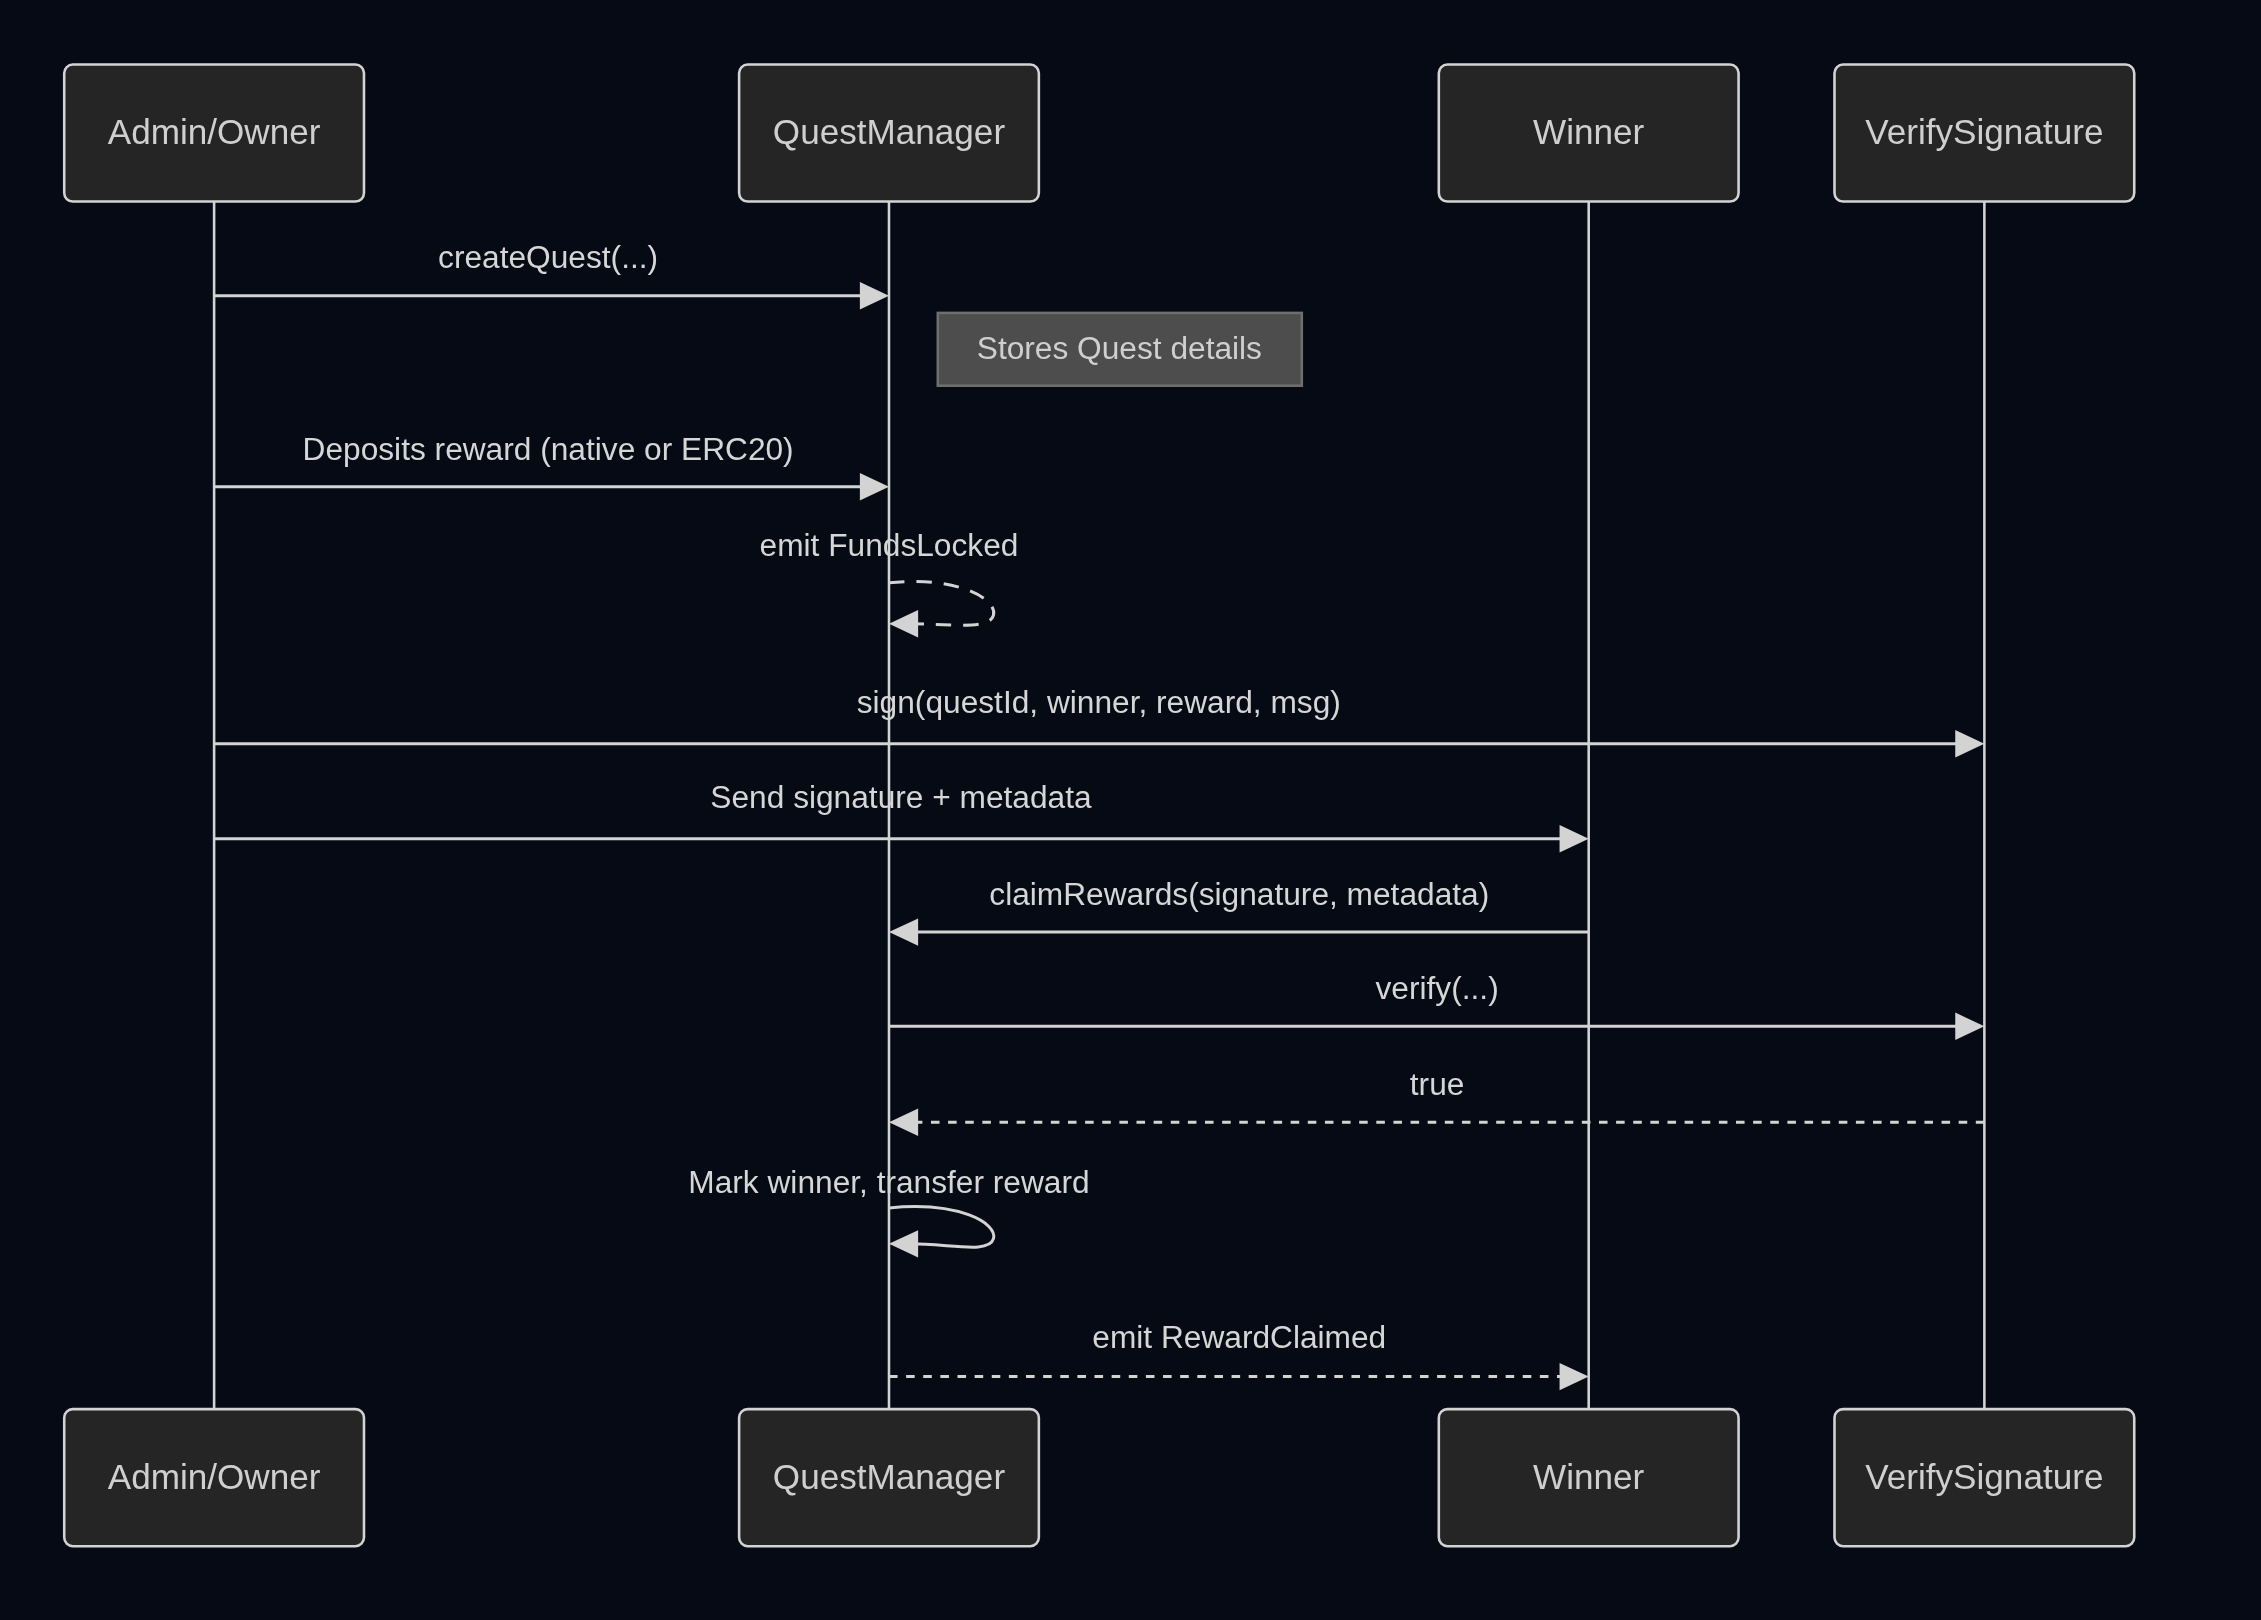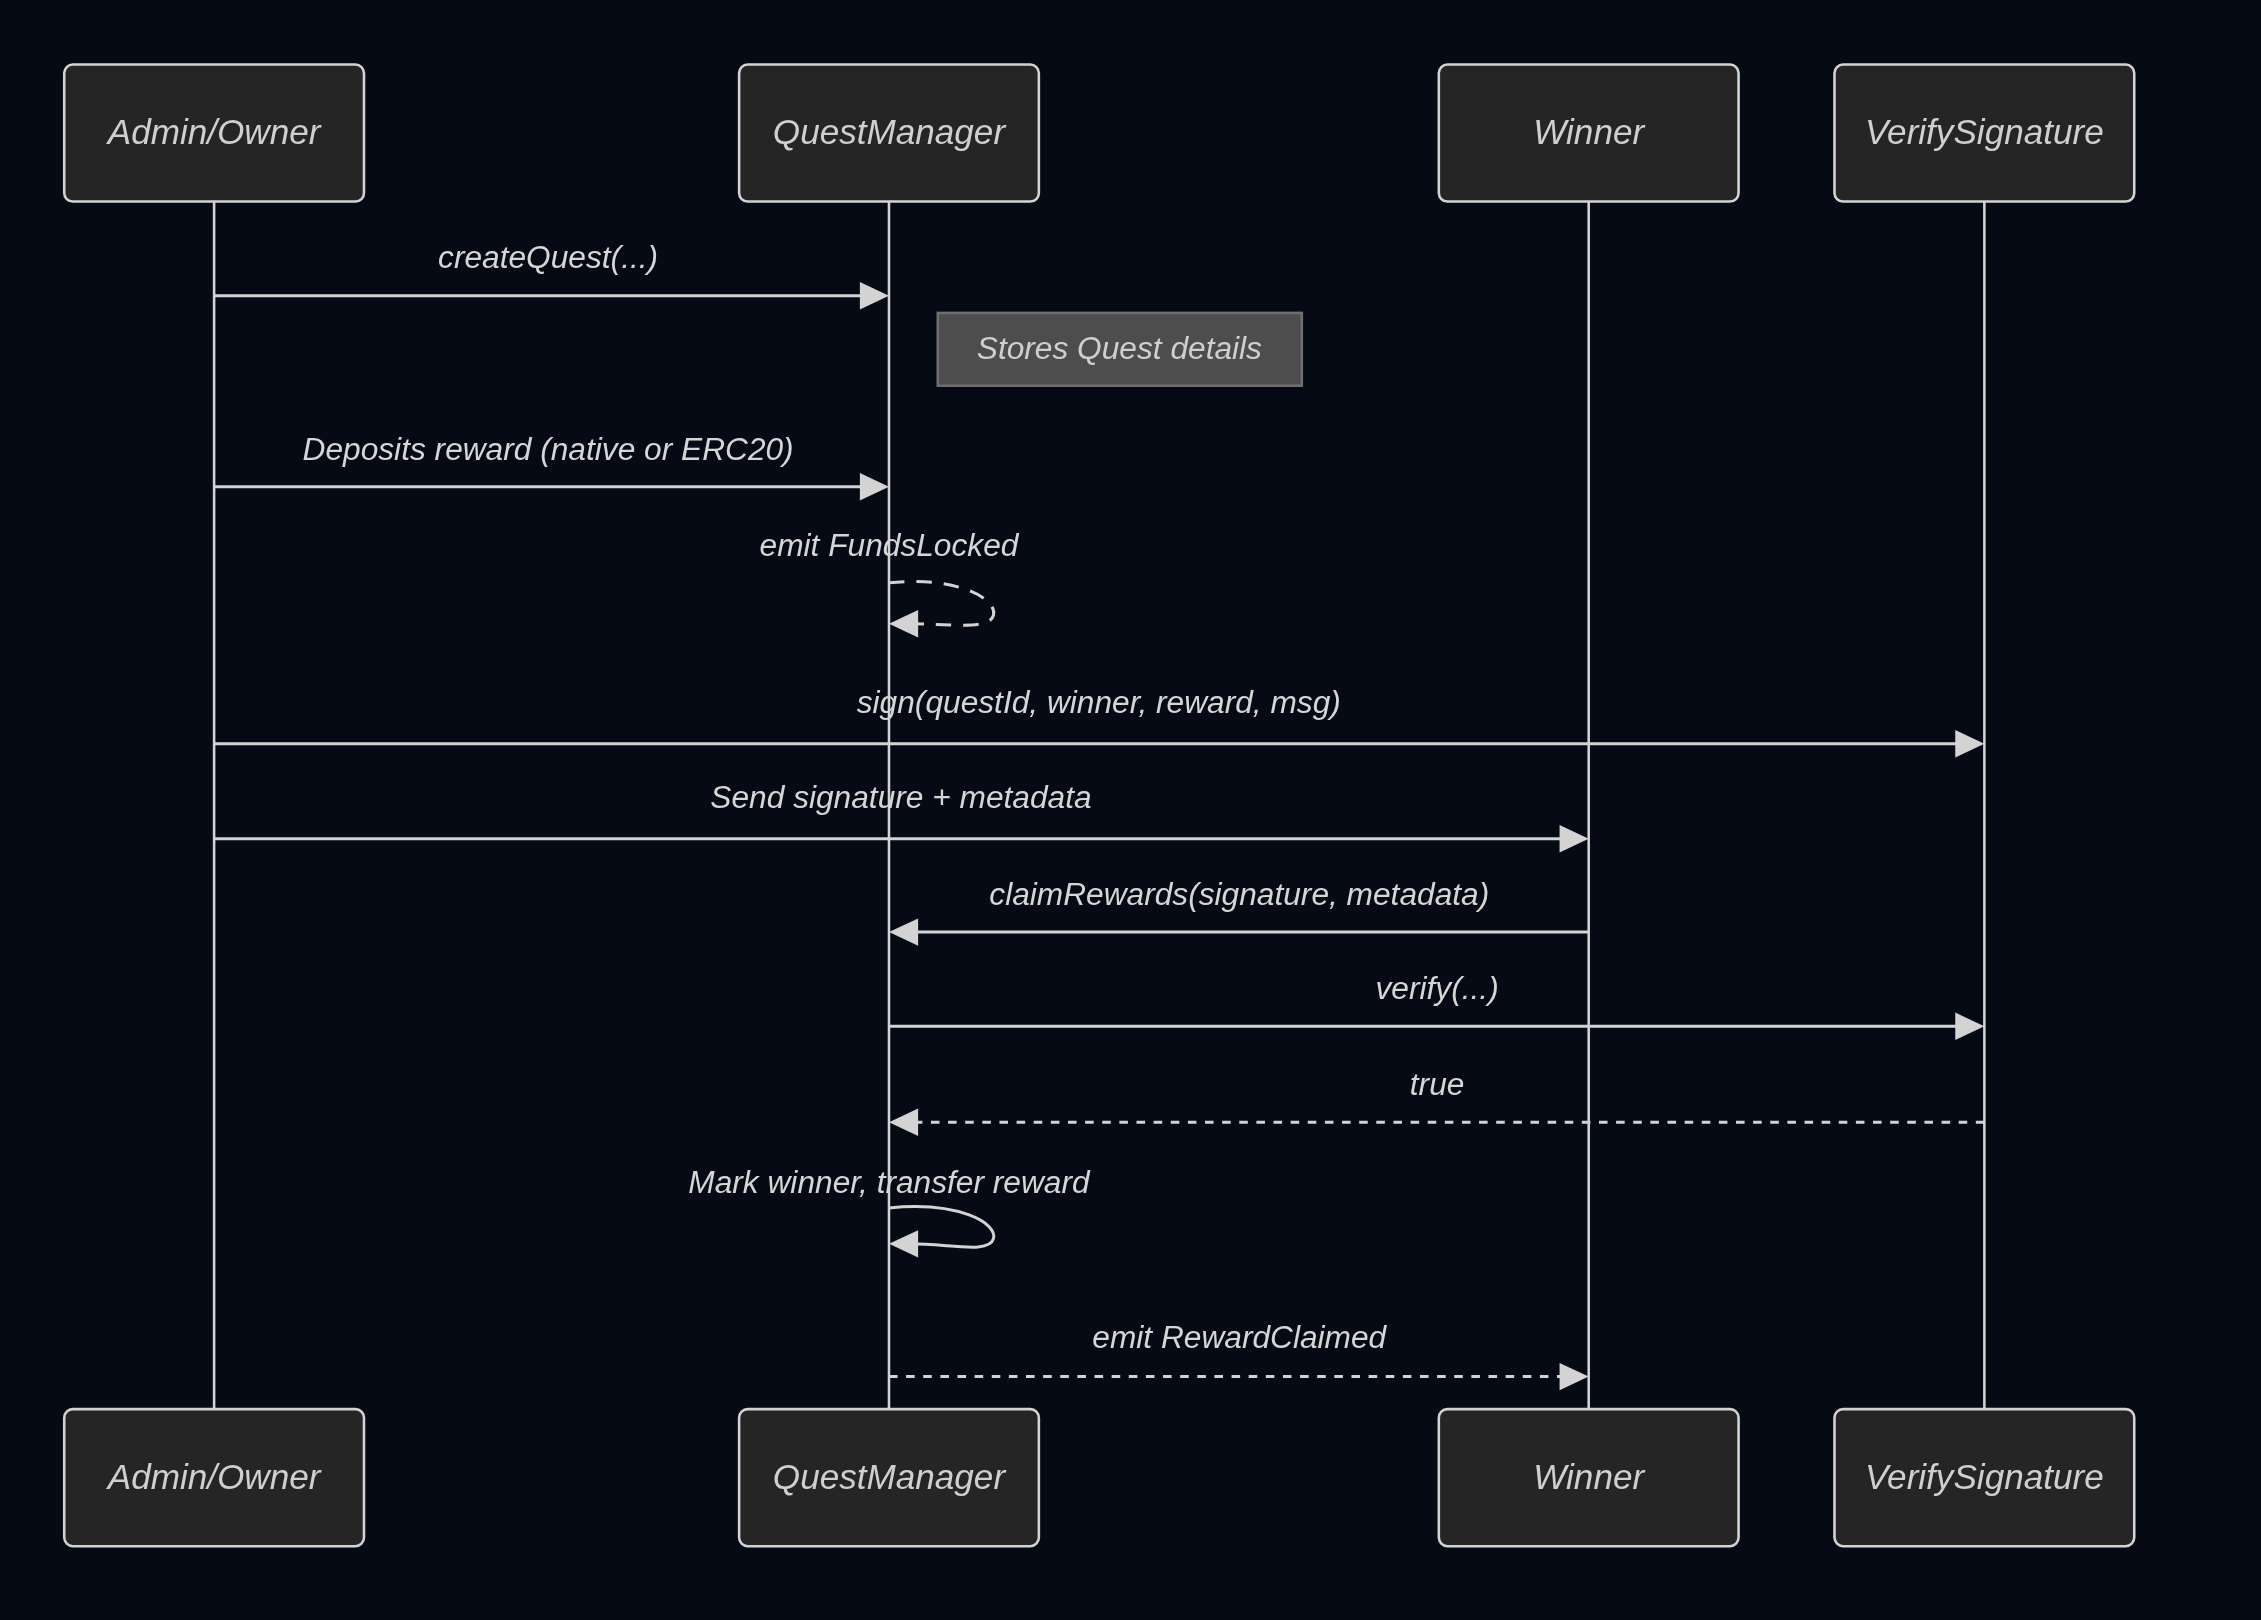--- a/index.html
+++ b/index.html
@@ -7,21 +7,20 @@
   html, body {
     width:2261px; height:1621px;
     background:#050a14;
     font-family:"Liberation Sans", sans-serif;
     overflow:hidden;
   }
   #diagram-root {
     position:relative;
     width:2261px; height:1621px;
     background:#050a14;
-    font-style:italic;
   }
   svg#seq-svg { position:absolute; top:0; left:0; width:2261px; height:1621px; display:block; }
 
   .participant-box rect {
     fill:#252525;
     stroke:#d3d3d3;
     stroke-width:3;
   }
   .participant-label {
     fill:#cfcfcf;

